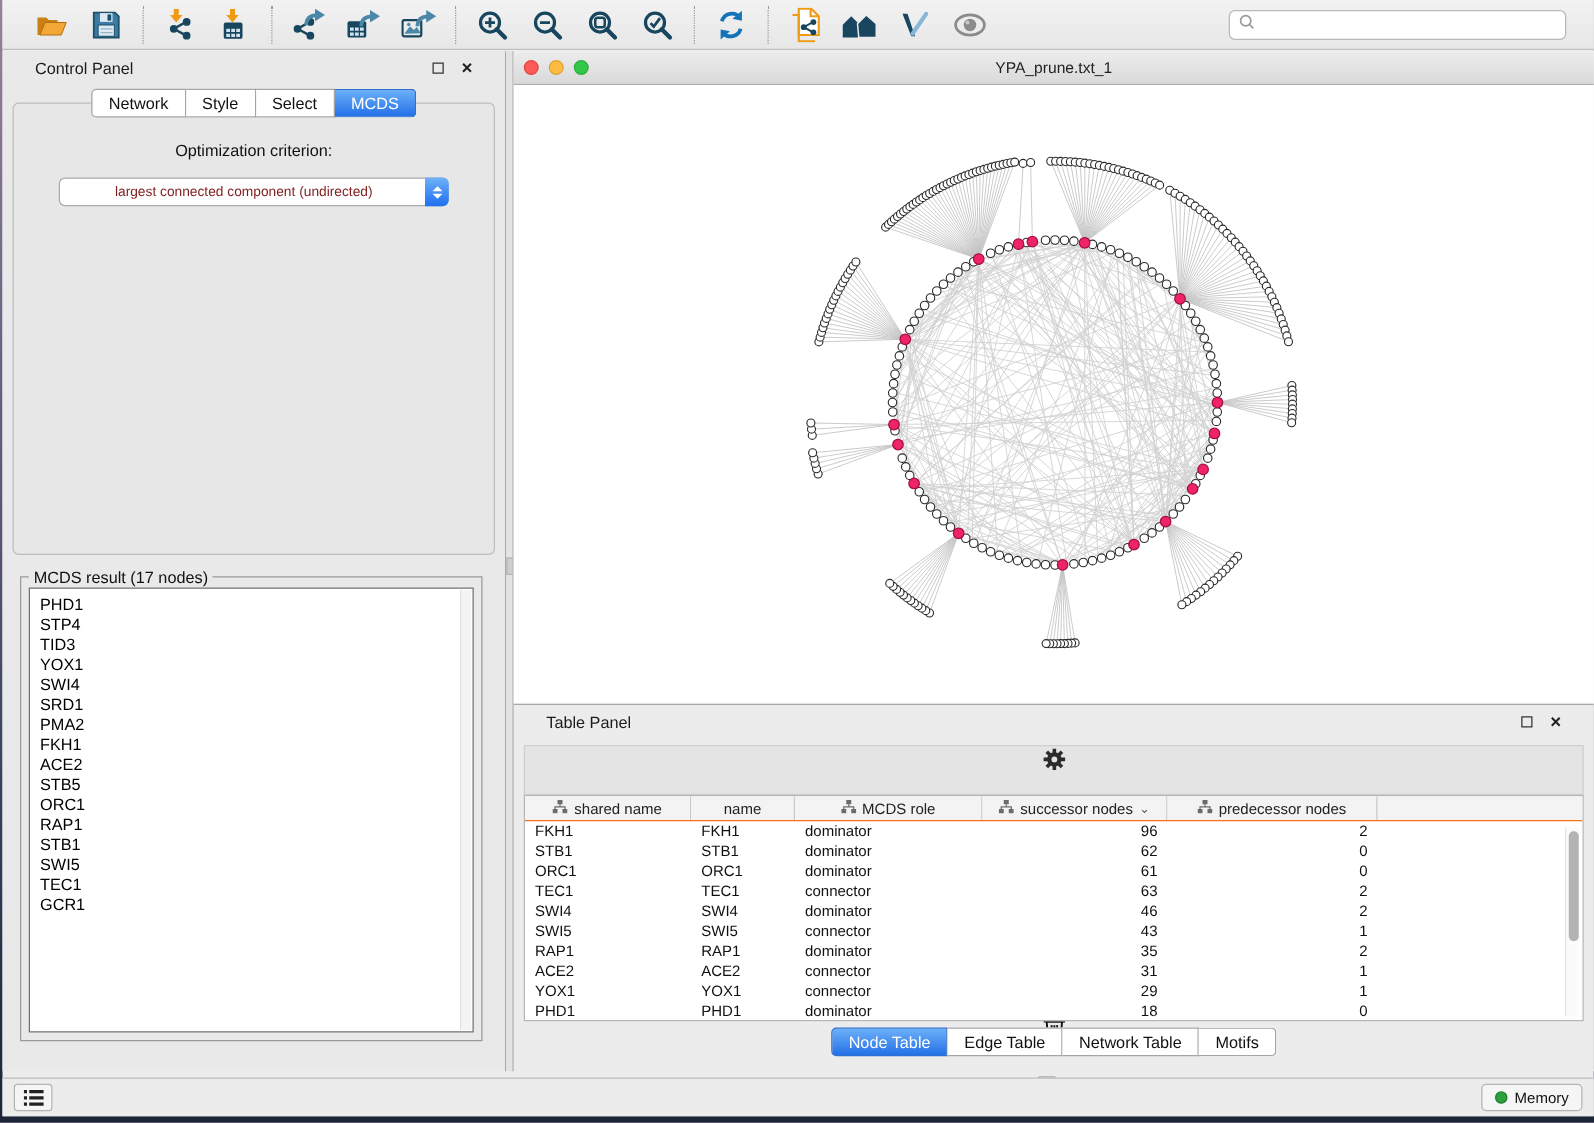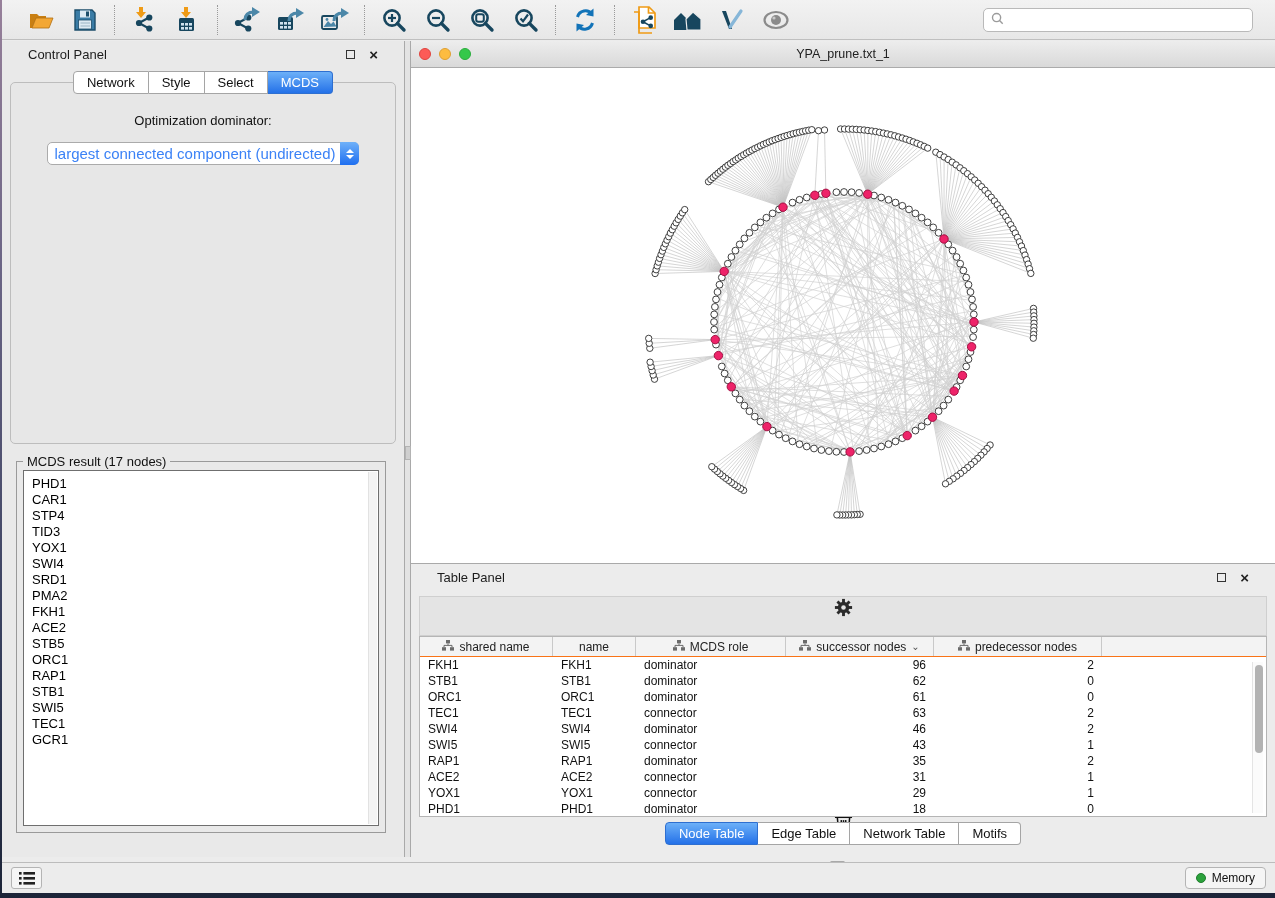--- a/index.html
+++ b/index.html
@@ -35,21 +35,21 @@
     color:#111; cursor:default; }
   .seg-tab:first-child { border-left:1px solid #a5a5a5; border-radius:4px 0 0 4px; }
   .seg-tab:last-child { border-radius:0 4px 4px 0; }
   .seg-tab.selected { background:linear-gradient(#6cb0f8,#2471e8); color:#fff; border-color:#2e6fd0; }
 
   #mcds-pane { margin:-12px 8px 0 8px; padding-top:12px; height:362px;
     background:#e7e7e7; border:1px solid #bdbdbd; border-radius:5px; }
   #opt-label { text-align:center; font-size:13px; color:#111; margin-top:18px; }
   #opt-select { margin:14px auto 0 auto; width:312px; height:23px; background:#fff;
     border:1px solid #ababab; border-radius:5px; display:flex; align-items:center; }
-  #opt-select .val { flex:1; font-size:15px; text-align:center; color:#3b82f6; padding-left:2px; }
+  #opt-select .val { flex:1; font-size:11px; text-align:center; color:#7f1d1d; padding-left:2px; }
   #opt-spinner { width:19px; height:23px; margin-right:-1px; border-radius:0 5px 5px 0;
     background:linear-gradient(#6fb1f9,#1f6ff0); display:flex; flex-direction:column;
     align-items:center; justify-content:center; gap:2px; }
   #opt-spinner i { width:0; height:0; border-left:4px solid transparent; border-right:4px solid transparent; }
   #opt-spinner .up { border-bottom:4px solid #fff; }
   #opt-spinner .dn { border-top:4px solid #fff; }
   .btn-row { display:flex; justify-content:center; gap:16px; margin-top:13px; }
   .mac-btn { font-size:13px; color:#111; background:#fff; border:1px solid #ababab; border-radius:6px;
     padding:3px 16px; }
   .mac-btn.focused { box-shadow:0 0 0 3px rgba(110,165,245,.65); border-color:#6ea5f5; }
@@ -320,35 +320,34 @@
       <span class="float-box"></span>
       <span class="close-x">×</span>
     </div>
     <div class="seg-row" id="cp-tabs">
         <div class="seg-tab">Network</div>
         <div class="seg-tab">Style</div>
         <div class="seg-tab">Select</div>
         <div class="seg-tab selected">MCDS</div>
       </div>
     <div id="mcds-pane">
-      <div id="opt-label">Optimization dominator:</div>
+      <div id="opt-label">Optimization criterion:</div>
       <div id="opt-select">
         <span class="val">largest connected component (undirected)</span>
         <span id="opt-spinner">
             <i class="up"></i>
             <i class="dn"></i>
           </span>
       </div>
     </div>
     <div id="result-group">
       <span id="result-legend">MCDS result (17 nodes)</span>
       <div id="result-list">
         <div id="result-scroll"></div>
       <div>PHD1</div>
-          <div>CAR1</div>
           <div>STP4</div>
           <div>TID3</div>
           <div>YOX1</div>
           <div>SWI4</div>
           <div>SRD1</div>
           <div>PMA2</div>
           <div>FKH1</div>
           <div>ACE2</div>
           <div>STB5</div>
           <div>ORC1</div>

